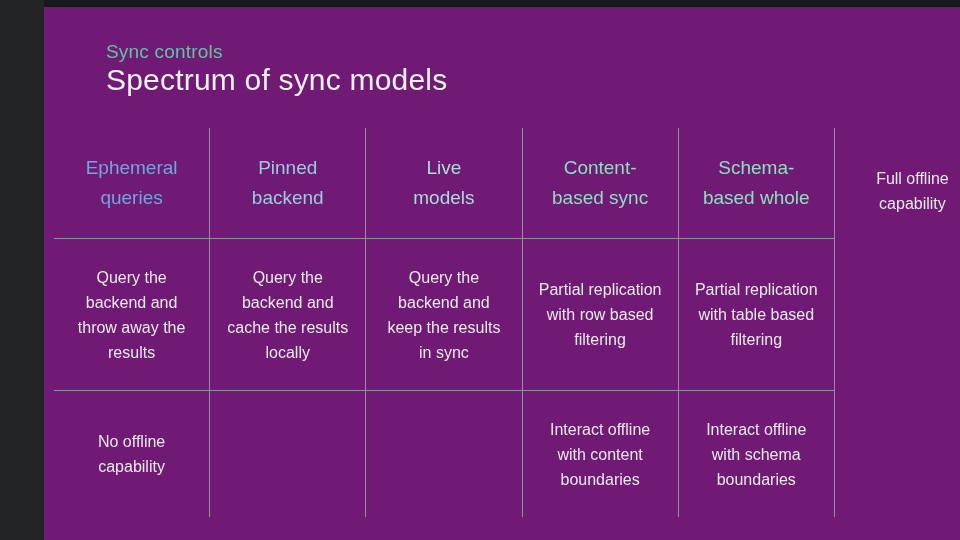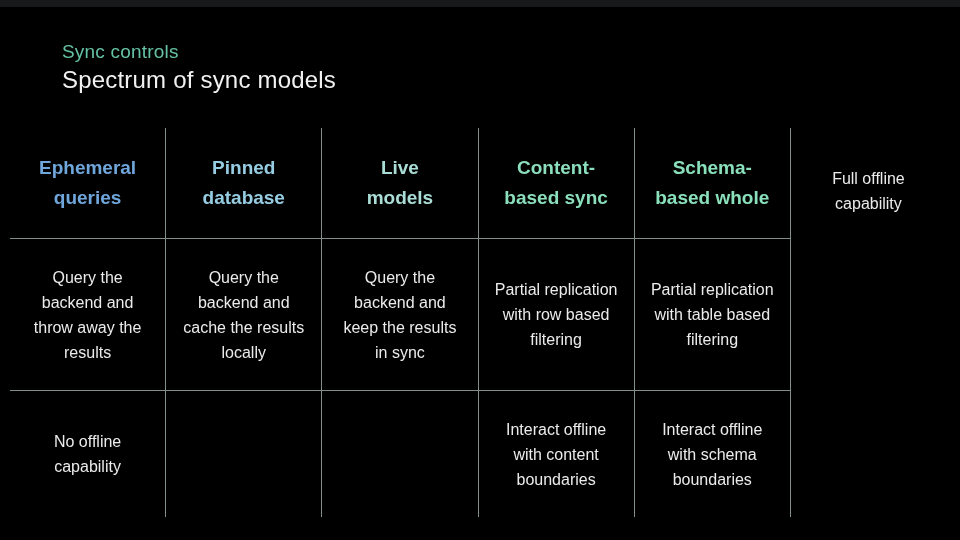--- a/index.html
+++ b/index.html
@@ -5,41 +5,42 @@
   * { margin: 0; padding: 0; box-sizing: border-box; }
   html, body { width: 960px; height: 540px; overflow: hidden; }
   body {
     background: #222426;
     font-family: "Liberation Sans", sans-serif;
     position: relative;
   }
   .slide {
     position: absolute;
     inset: 0;
-    background: #000000;
+    background: #701a75;
+    margin-left: 44px;
   }
   .letterbox-top {
     position: absolute;
     left: 0; top: 0;
     width: 960px; height: 7px;
     background: #17191a;
   }
   .title-block {
     position: absolute;
     left: 62px;
     top: 40px;
   }
   .eyebrow {
     font-size: 19px;
     line-height: 24px;
     color: #65c1a4;
     letter-spacing: 0.2px;
   }
   .main-title {
-    font-size: 24px;
+    font-size: 30px;
     line-height: 32px;
     color: #f1f1f1;
     letter-spacing: 0.2px;
   }
   .sync-table {
     position: absolute;
     left: 10px;
     top: 128px;
     width: 936px;
     height: 389px;
@@ -59,21 +60,20 @@
     justify-content: center;
     text-align: center;
     white-space: pre-line;
     padding: 0 6px;
   }
   .cell-header {
     height: 111px;
     font-size: 19px;
     line-height: 30px;
     border-bottom: 1.5px solid rgba(150, 167, 165, 0.85);
-    font-weight: bold;
   }
   .cell-desc {
     height: 152px;
     font-size: 16px;
     line-height: 25px;
     color: #ebebeb;
     border-bottom: 1.5px solid rgba(150, 167, 165, 0.85);
   }
   .cell-offline {
     height: 126px;
@@ -101,21 +101,21 @@
       <div class="cell cell-desc">Query the
 backend and
 throw away the
 results</div>
       <div class="cell cell-offline">No offline
 capability</div>
     </div>
 
     <div class="col">
       <div class="cell cell-header" style="color: rgb(150, 205, 227);">Pinned
-database</div>
+backend</div>
       <div class="cell cell-desc">Query the
 backend and
 cache the results
 locally</div>
     </div>
 
     <div class="col">
       <div class="cell cell-header" style="color: rgb(169, 221, 214);">Live
 models</div>
       <div class="cell cell-desc">Query the

